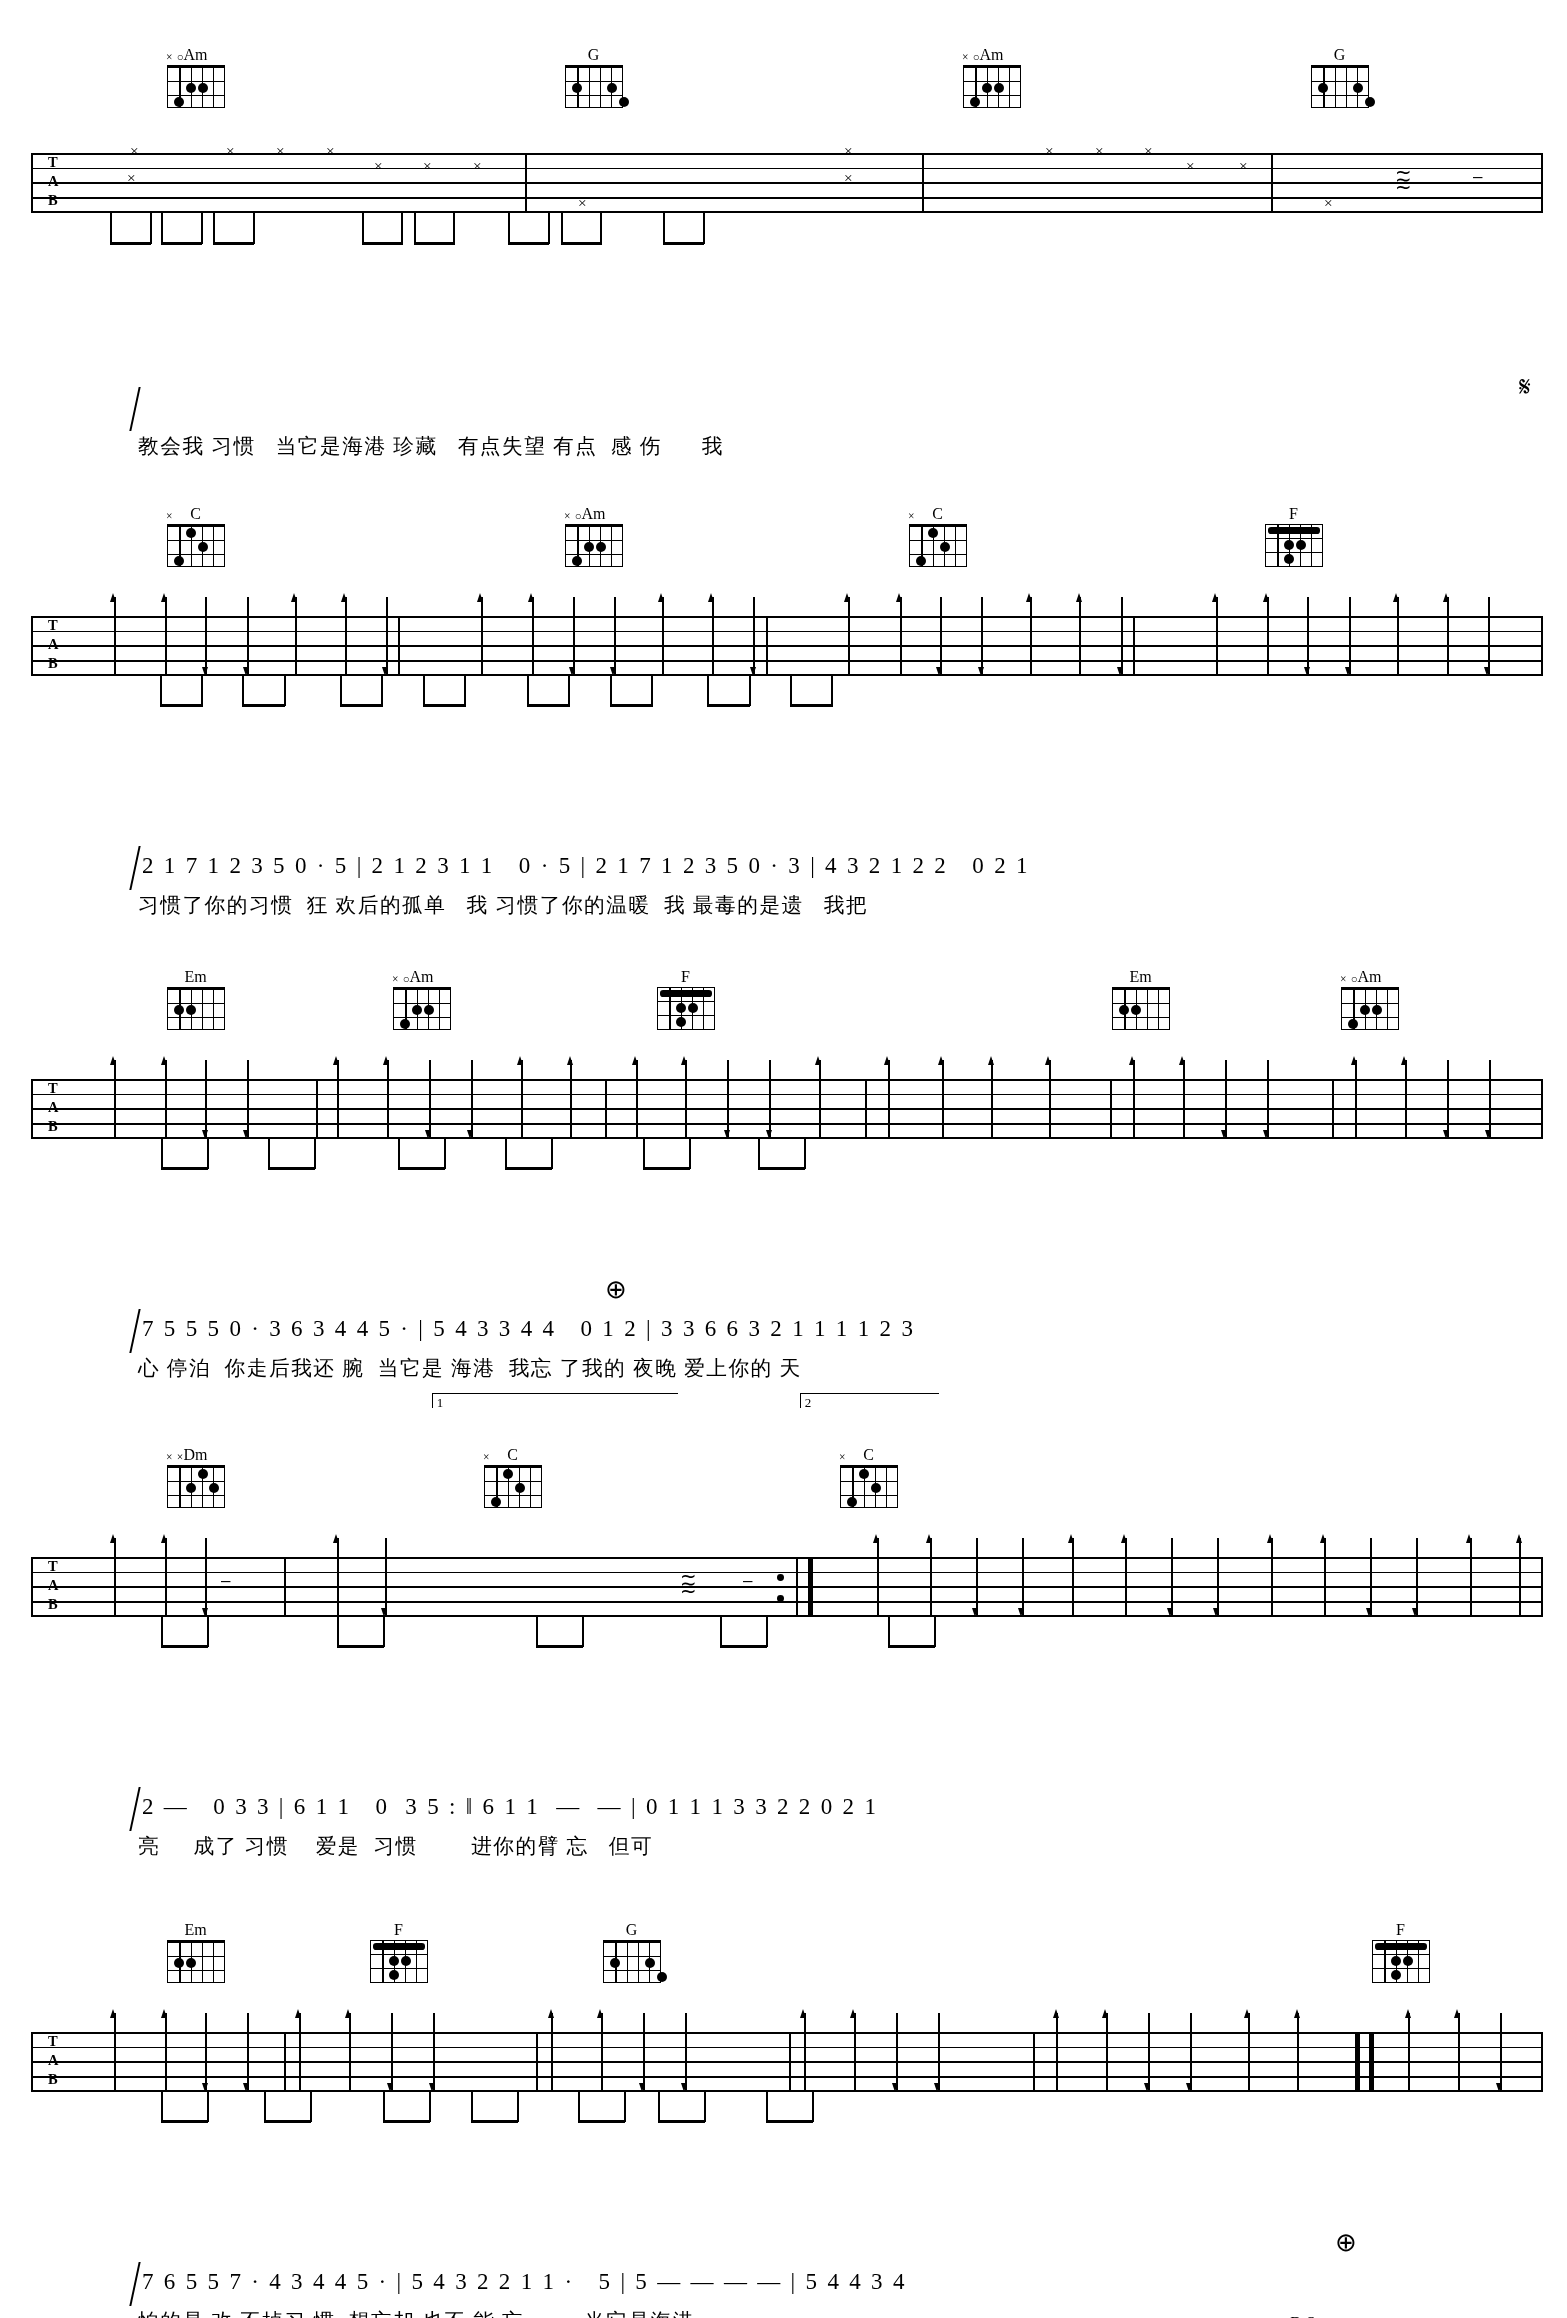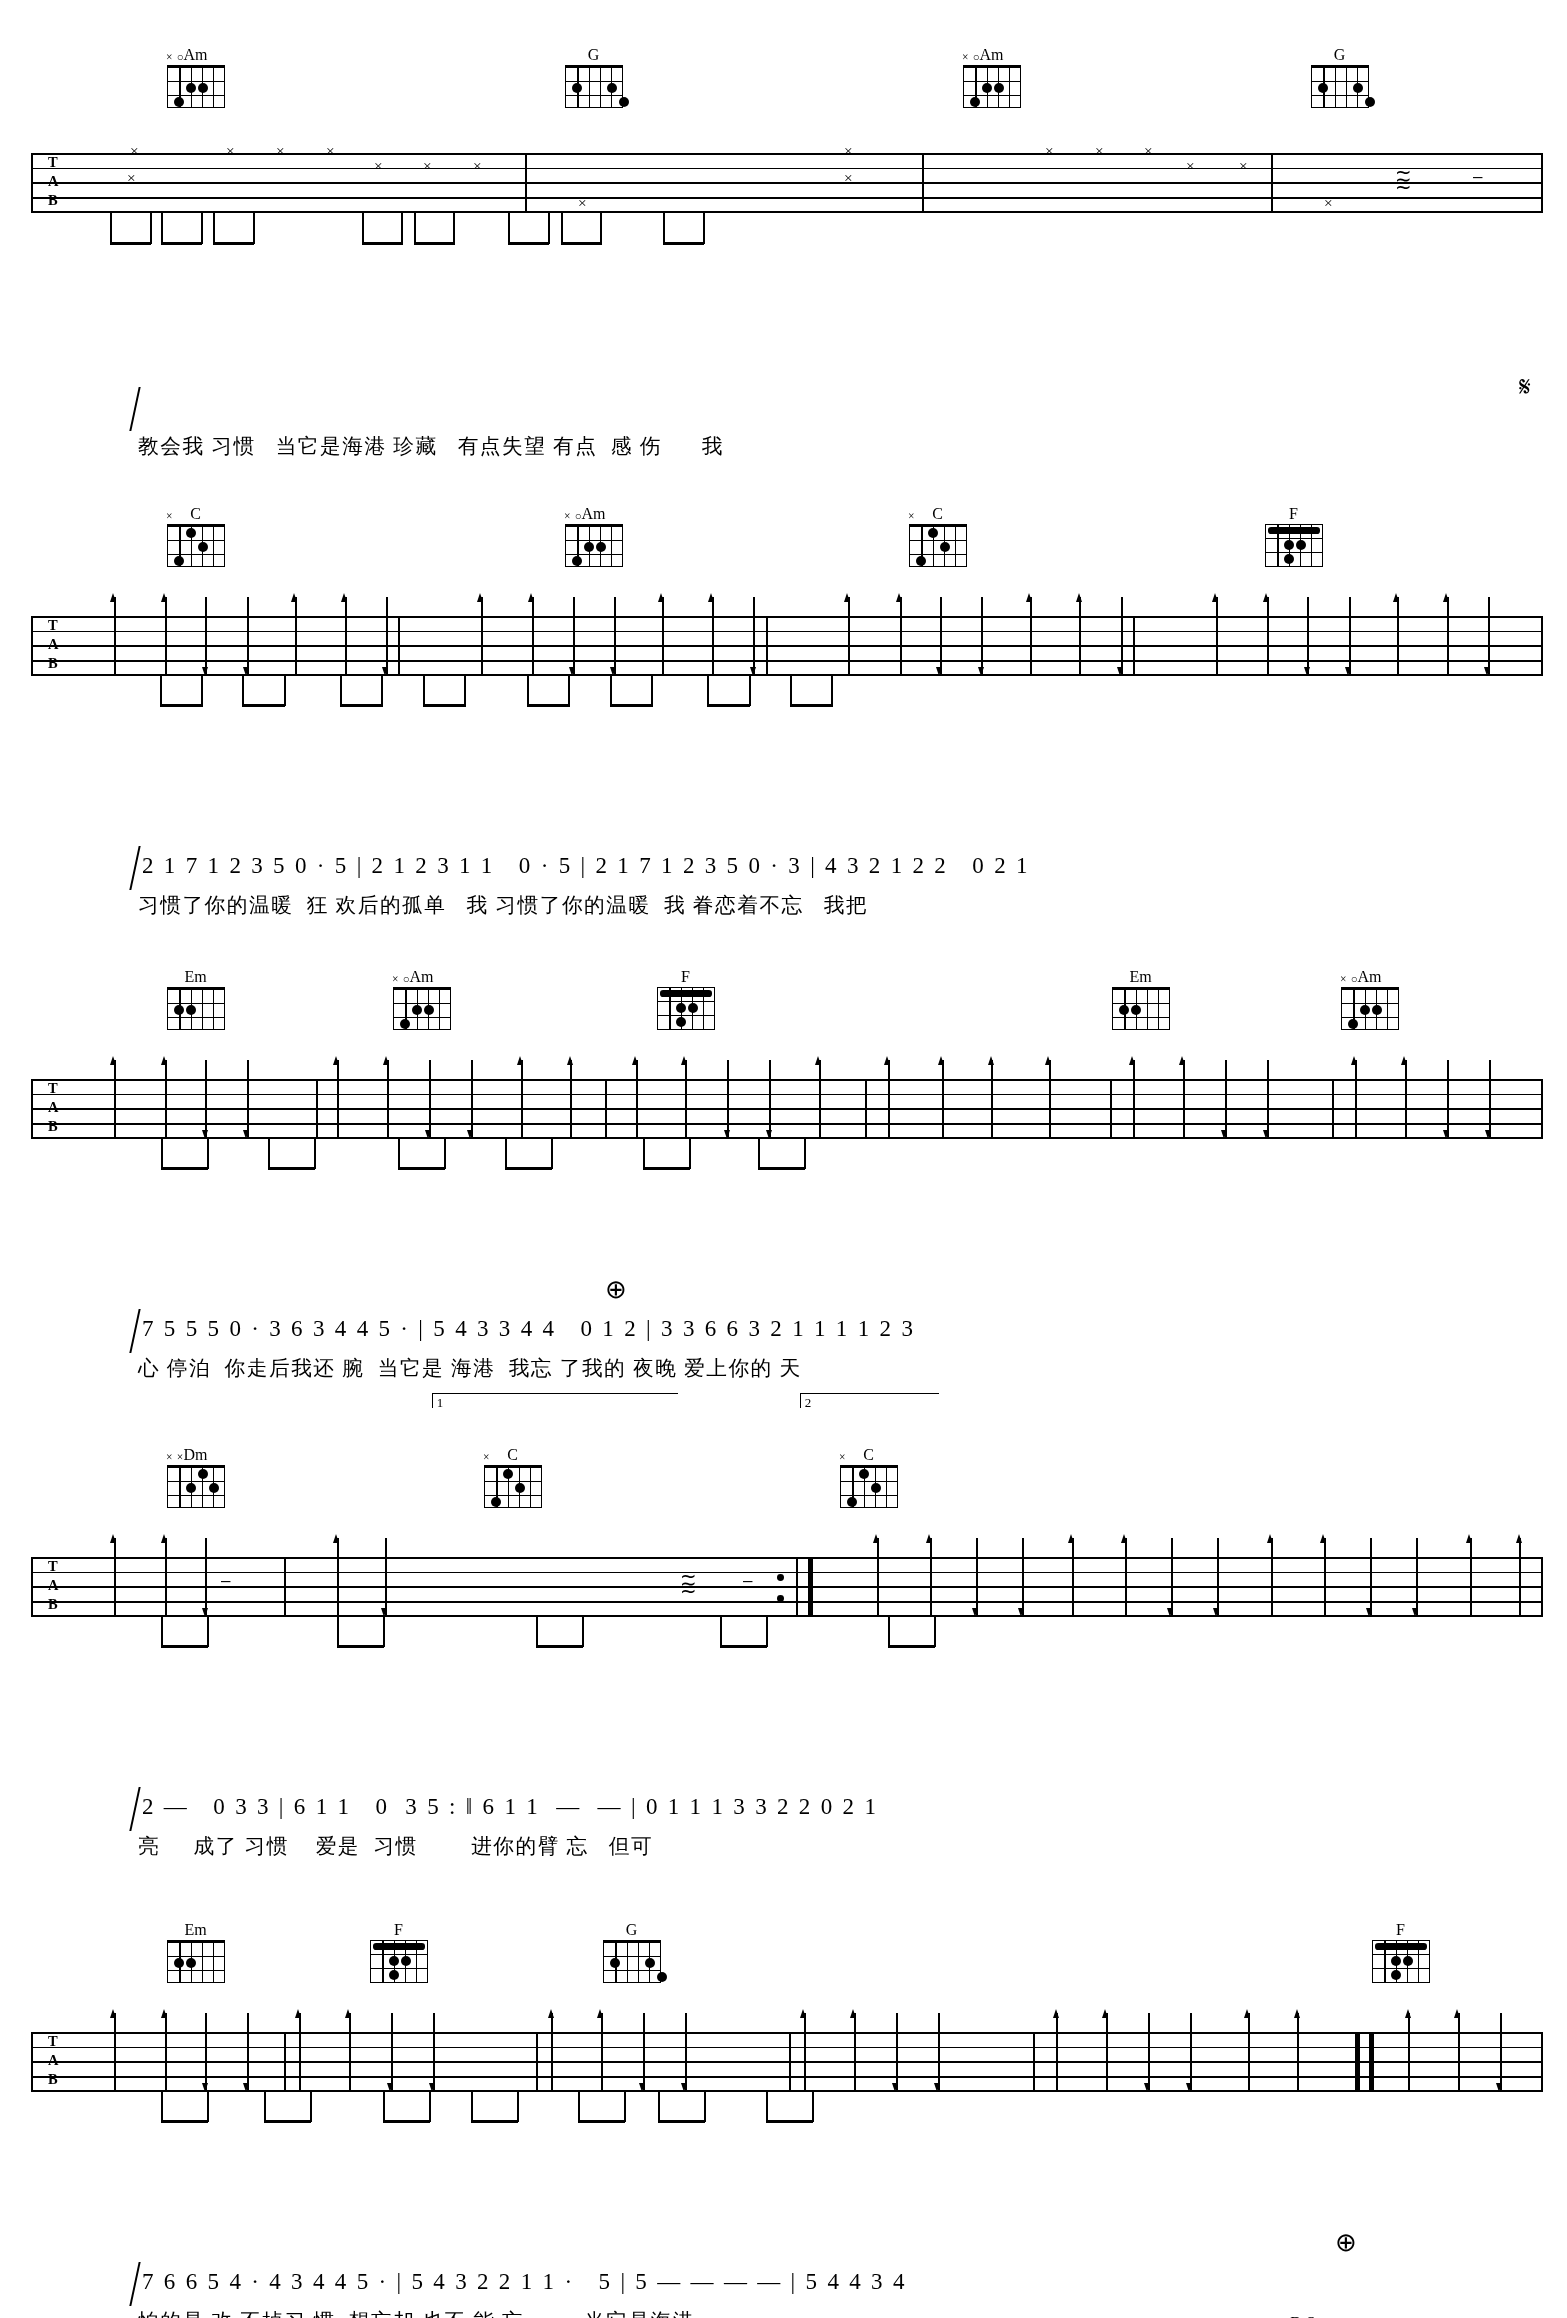--- a/index.html
+++ b/index.html
@@ -354,21 +354,21 @@
         <div class="beam" style="left:579px;top:29px;width:43px;"></div>
       <div class="stem" style="left:676px;top:0;height:31px;"></div>
         <div class="stem" style="left:718px;top:0;height:31px;"></div>
         <div class="beam" style="left:676px;top:29px;width:43px;"></div>
       <div class="stem" style="left:759px;top:0;height:31px;"></div>
         <div class="stem" style="left:800px;top:0;height:31px;"></div>
         <div class="beam" style="left:759px;top:29px;width:43px;"></div>
     </div>
 
     <div class="numrow" style="left:142px;top:348px;letter-spacing:2.3px;">2 1 7 1 2 3 5 0 · 5 | 2 1 2 3 1 1   0 · 5 | 2 1 7 1 2 3 5 0 · 3 | 4 3 2 1 2 2   0 2 1</div>
-    <div class="lyrow" style="left:138px;top:386px;letter-spacing:1.5px;">习惯了你的温暖  狂 欢后的孤单   我 习惯了你的温暖  我 眷恋着不忘   我把</div>
+    <div class="lyrow" style="left:138px;top:386px;letter-spacing:1.5px;">习惯了你的习惯  狂 欢后的孤单   我 习惯了你的温暖  我 最毒的是遗   我把</div>
     <div class="leftmark" style="left:134px;top:341px;"></div>
   </div>
 
   <div class="system" style="position:absolute;top:968px;left:0;height:321px;">
 
     <div class="chord" style="left:157px;top:0;">
       <div class="cname">Em</div>
       <div class="grid">
         <div class="vl" style="left:11.5px;"></div>
           <div class="vl" style="left:23px;"></div>
@@ -842,20 +842,20 @@
         <div class="beam" style="left:547px;top:29px;width:47px;"></div>
       <div class="stem" style="left:627px;top:0;height:31px;"></div>
         <div class="stem" style="left:673px;top:0;height:31px;"></div>
         <div class="beam" style="left:627px;top:29px;width:47px;"></div>
       <div class="stem" style="left:735px;top:0;height:31px;"></div>
         <div class="stem" style="left:781px;top:0;height:31px;"></div>
         <div class="beam" style="left:735px;top:29px;width:47px;"></div>
     </div>
 
     <div class="coda" style="left:1335px;top:306px;">⊕</div>
-    <div class="numrow" style="left:142px;top:348px;letter-spacing:2.3px;">7 6 6 5 4 · 4 3 4 4 5 · | 5 4 3 2 2 1 1 ·   5 | 5 — — — — | 5 4 4 3 4</div>
+    <div class="numrow" style="left:142px;top:348px;letter-spacing:2.3px;">7 6 5 5 7 · 4 3 4 4 5 · | 5 4 3 2 2 1 1 ·   5 | 5 — — — — | 5 4 4 3 4</div>
     <div class="lyrow" style="left:138px;top:386px;letter-spacing:1.5px;">怕的是 改 不掉习 惯  想忘却 也不 能 忘         当它是海港</div>
     <div class="leftmark" style="left:134px;top:341px;"></div>
     <div class="ds" style="left:1289px;top:392px;">D.S</div>
   </div>
 
 </div>
 
 
 </body></html>

